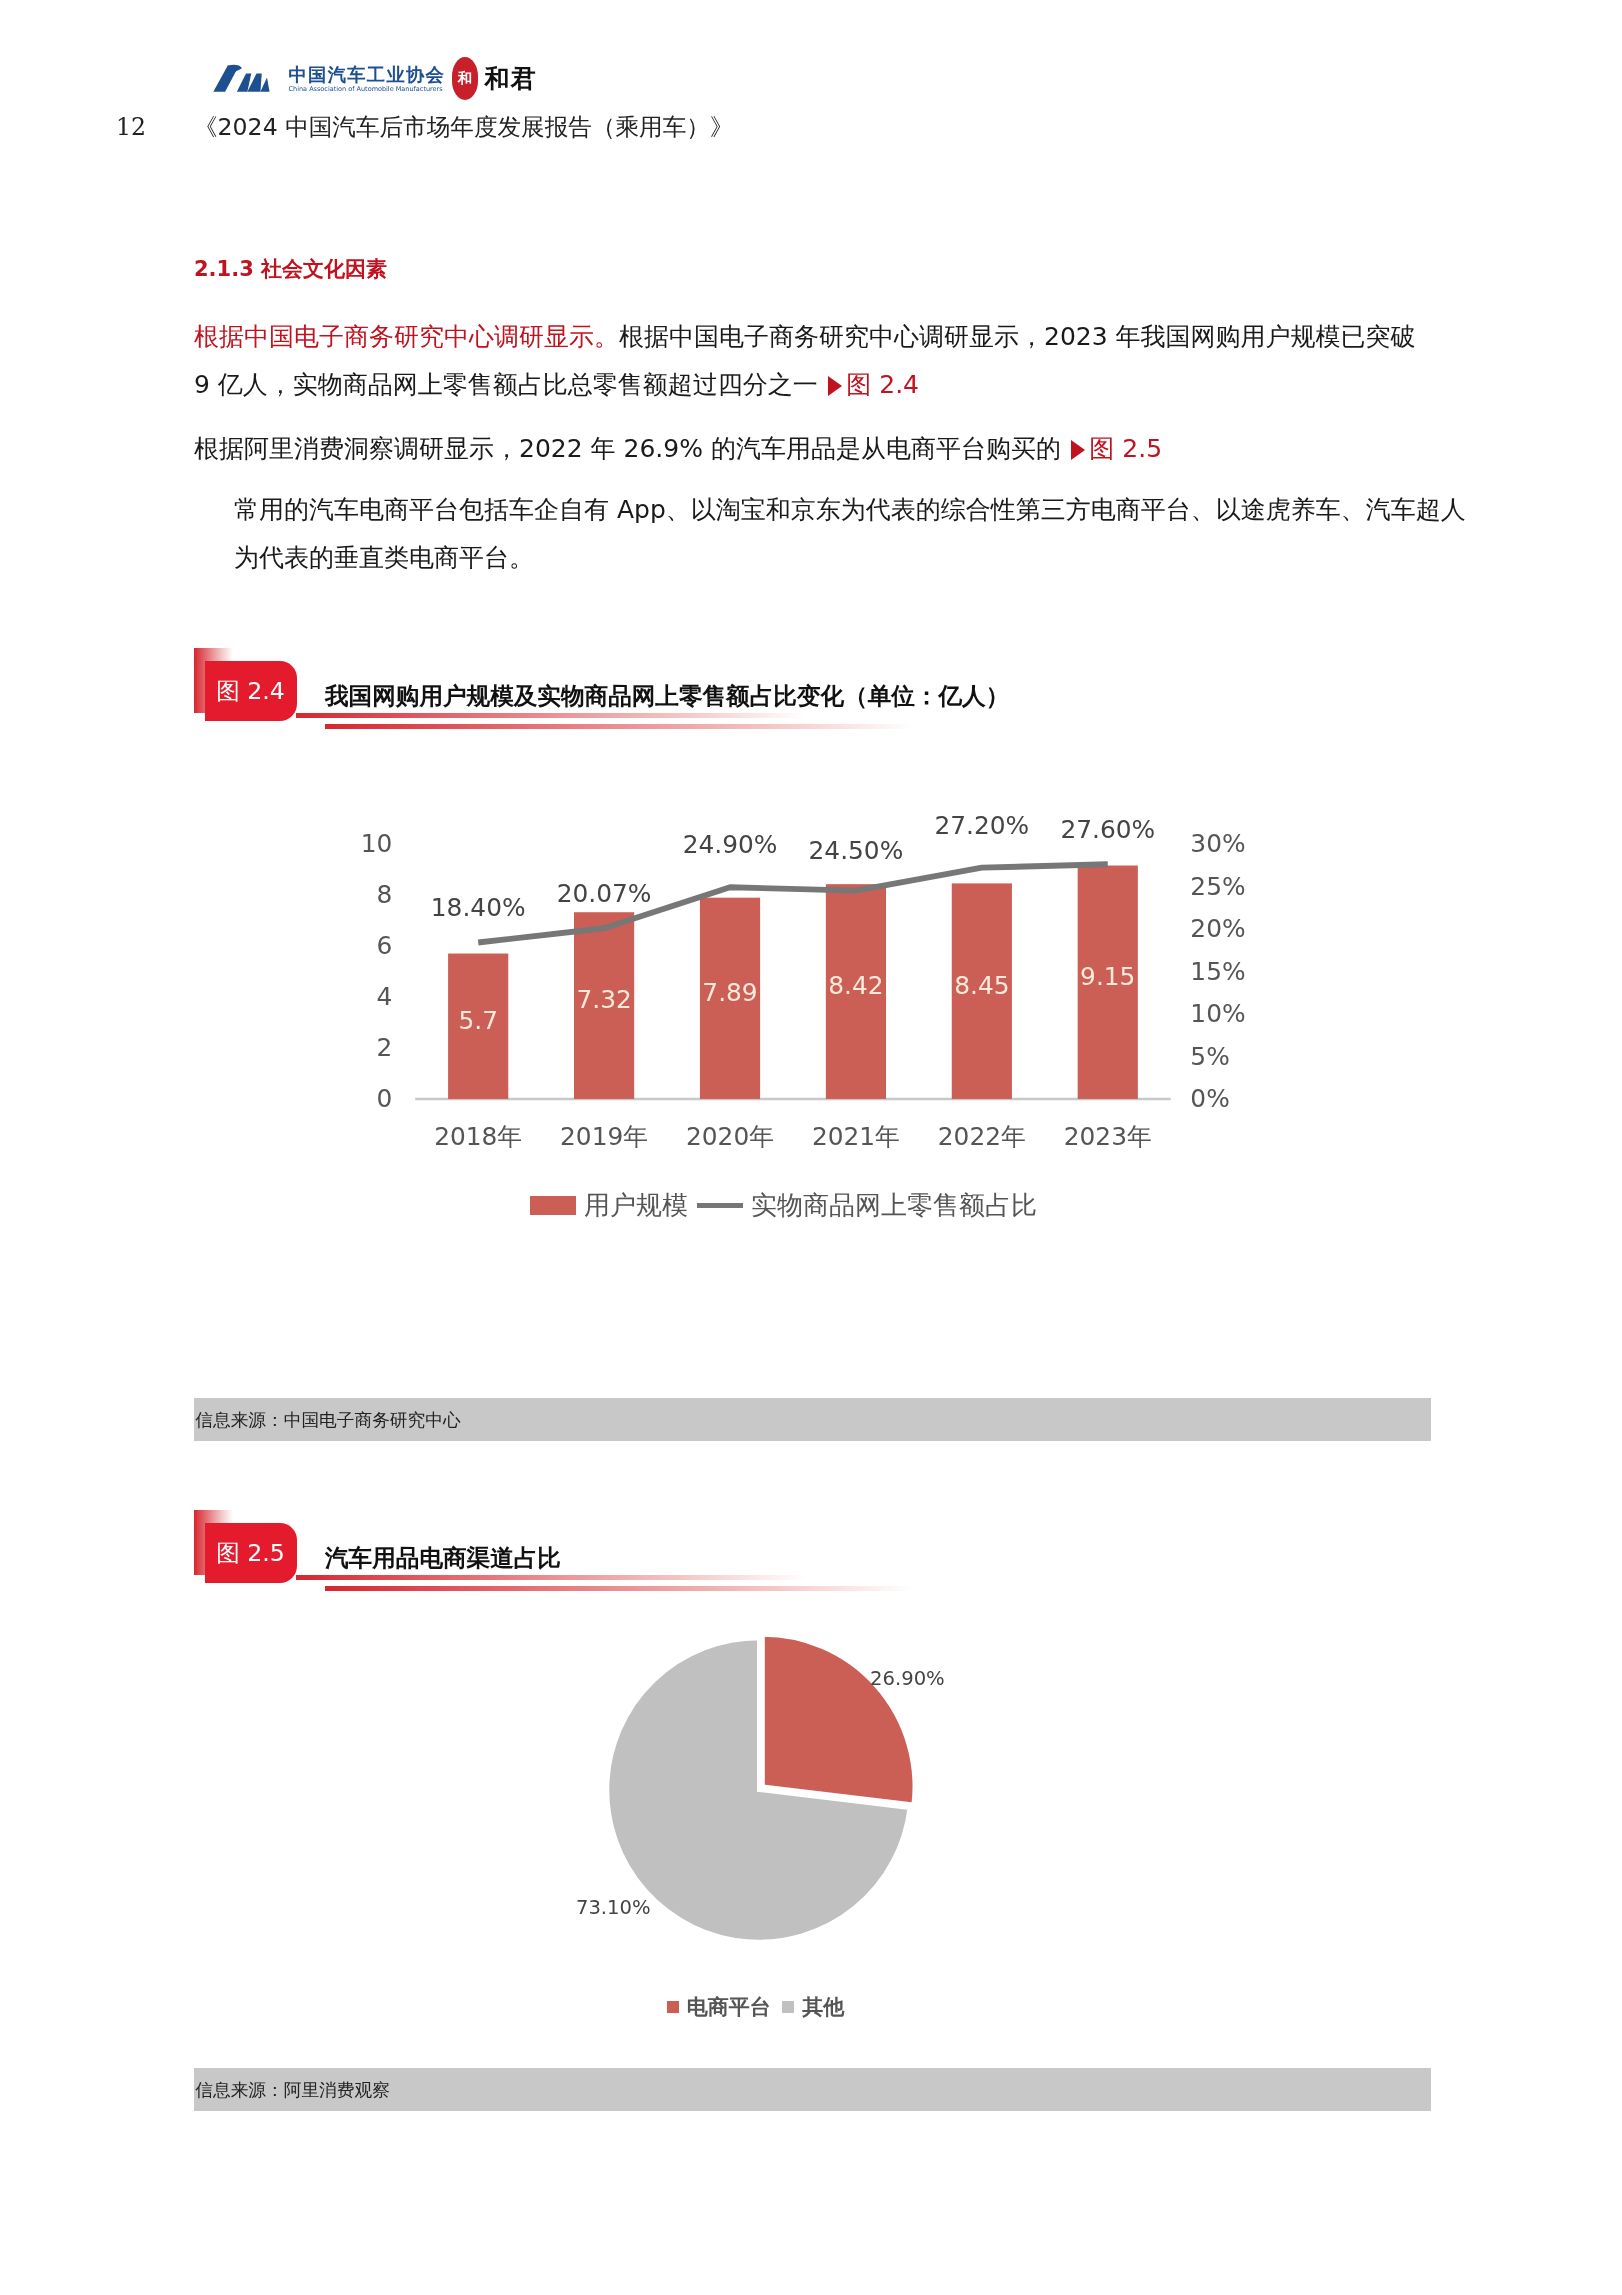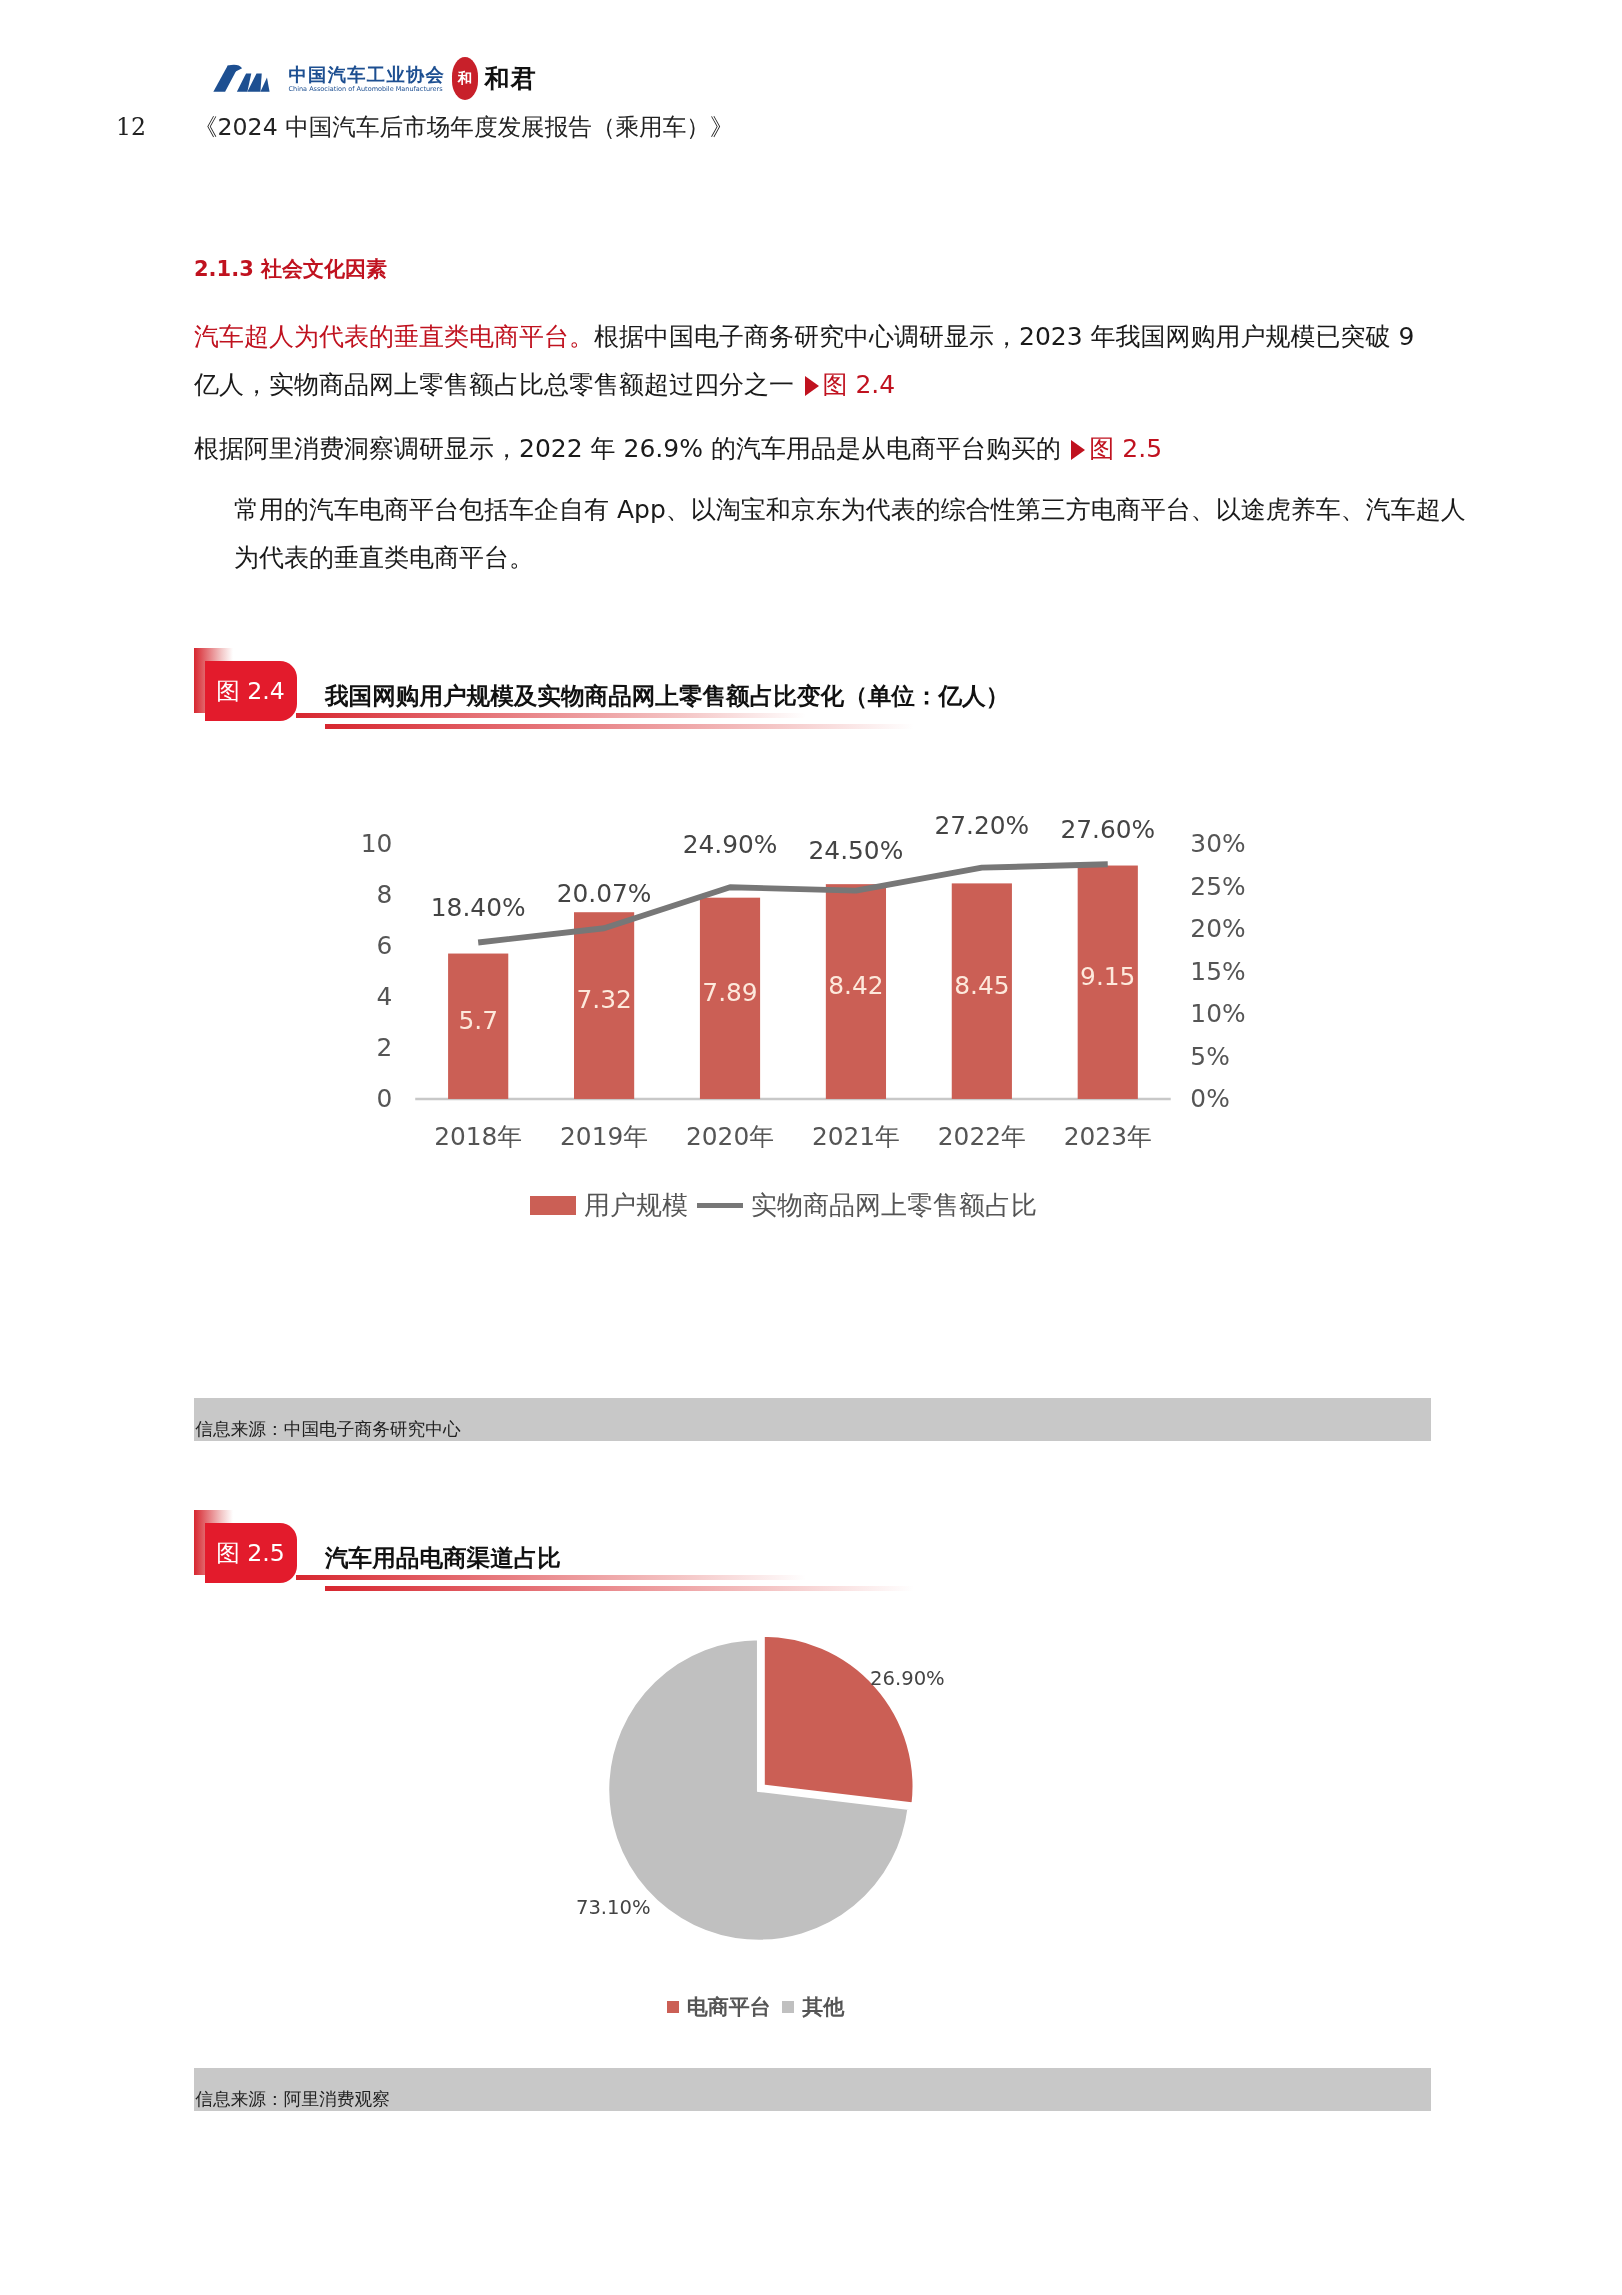--- a/index.html
+++ b/index.html
@@ -48,21 +48,21 @@
   .combo-chart svg { width:955px; height:432px; overflow:visible; }
   .axis-text { font-family:"DejaVu Sans","Liberation Sans",sans-serif; font-size:38px; fill:#555; }
   .pct-label { font-size:38px; fill:#444; }
   .bar-label { font-size:38px; fill:#fde9dc; }
 
   .legend1 { left:530px; top:1188px; display:flex; align-items:center; font-size:26px; color:#555; }
   .legend1 .sw-bar { width:46px; height:18.3px; background:#cb5f55; margin-right:7.9px; }
   .legend1 .sw-line { width:46px; height:5.2px; background:#777; margin:0 7.9px 0 9.2px; }
 
   
-  .source-bar { left:194px; width:1237px; height:43px; background:#c8c8c8; display:flex; align-items:flex-end; }
+  .source-bar { left:194px; width:1237px; height:43px; background:#c8c8c8; display:flex; align-items:center; }
   .source-bar span { font-size:17.7px; color:#222; padding-left:1.3px; }
 
   
   .pie-chart { left:589px; top:1633px; width:366px; height:327px; }
   .pie-chart svg { width:366px; height:327px; overflow:visible; }
   .pie-label { font-size:30px; fill:#444; }
   .legend2 { left:667px; top:1993px; display:flex; align-items:center; font-size:21px; color:#555; }
   .legend2 .sq { width:11.8px; height:11.8px; margin:0 7.9px 0 0; }
   .legend2 .item { display:flex; align-items:center; margin-right:11.8px;font-weight:bold; }
 </style>
@@ -87,21 +87,21 @@
 <div class="abs hejun-logo">
   <div class="hejun-seal">和</div>
   <div class="hejun-name">和君</div>
 </div>
 <div class="abs page-num">12</div>
 <div class="abs running-title">《2024 中国汽车后市场年度发展报告（乘用车）》</div>
 
 <div class="abs section-heading">2.1.3 社会文化因素</div>
 
 <div class="abs para" style="top:313px;">
-  <span class="hl">汽车超人为代表的垂直类电商平台。</span><span>根据中国电子商务研究中心调研显示，2023 年我国网购用户规模已突破 9 亿人，实物商品网上零售额占比总零售额超过四分之一</span>
+  <span class="hl">根据中国电子商务研究中心调研显示。</span><span>根据中国电子商务研究中心调研显示，2023 年我国网购用户规模已突破 9 亿人，实物商品网上零售额占比总零售额超过四分之一</span>
   <span class="fig-ref"><span class="tri"></span><span>图 2.4</span></span>
 </div>
 
 <div class="abs para" style="top:425px;">
   <span>根据阿里消费洞察调研显示，2022 年 26.9% 的汽车用品是从电商平台购买的</span>
   <span class="fig-ref"><span class="tri"></span><span>图 2.5</span></span>
 </div>
 
 <div class="abs para" style="top:486px; width:1256px;margin-left:40px;">
   <span>常用的汽车电商平台包括车企自有 App、以淘宝和京东为代表的综合性第三方电商平台、以途虎养车、汽车超人为代表的垂直类电商平台。</span>

